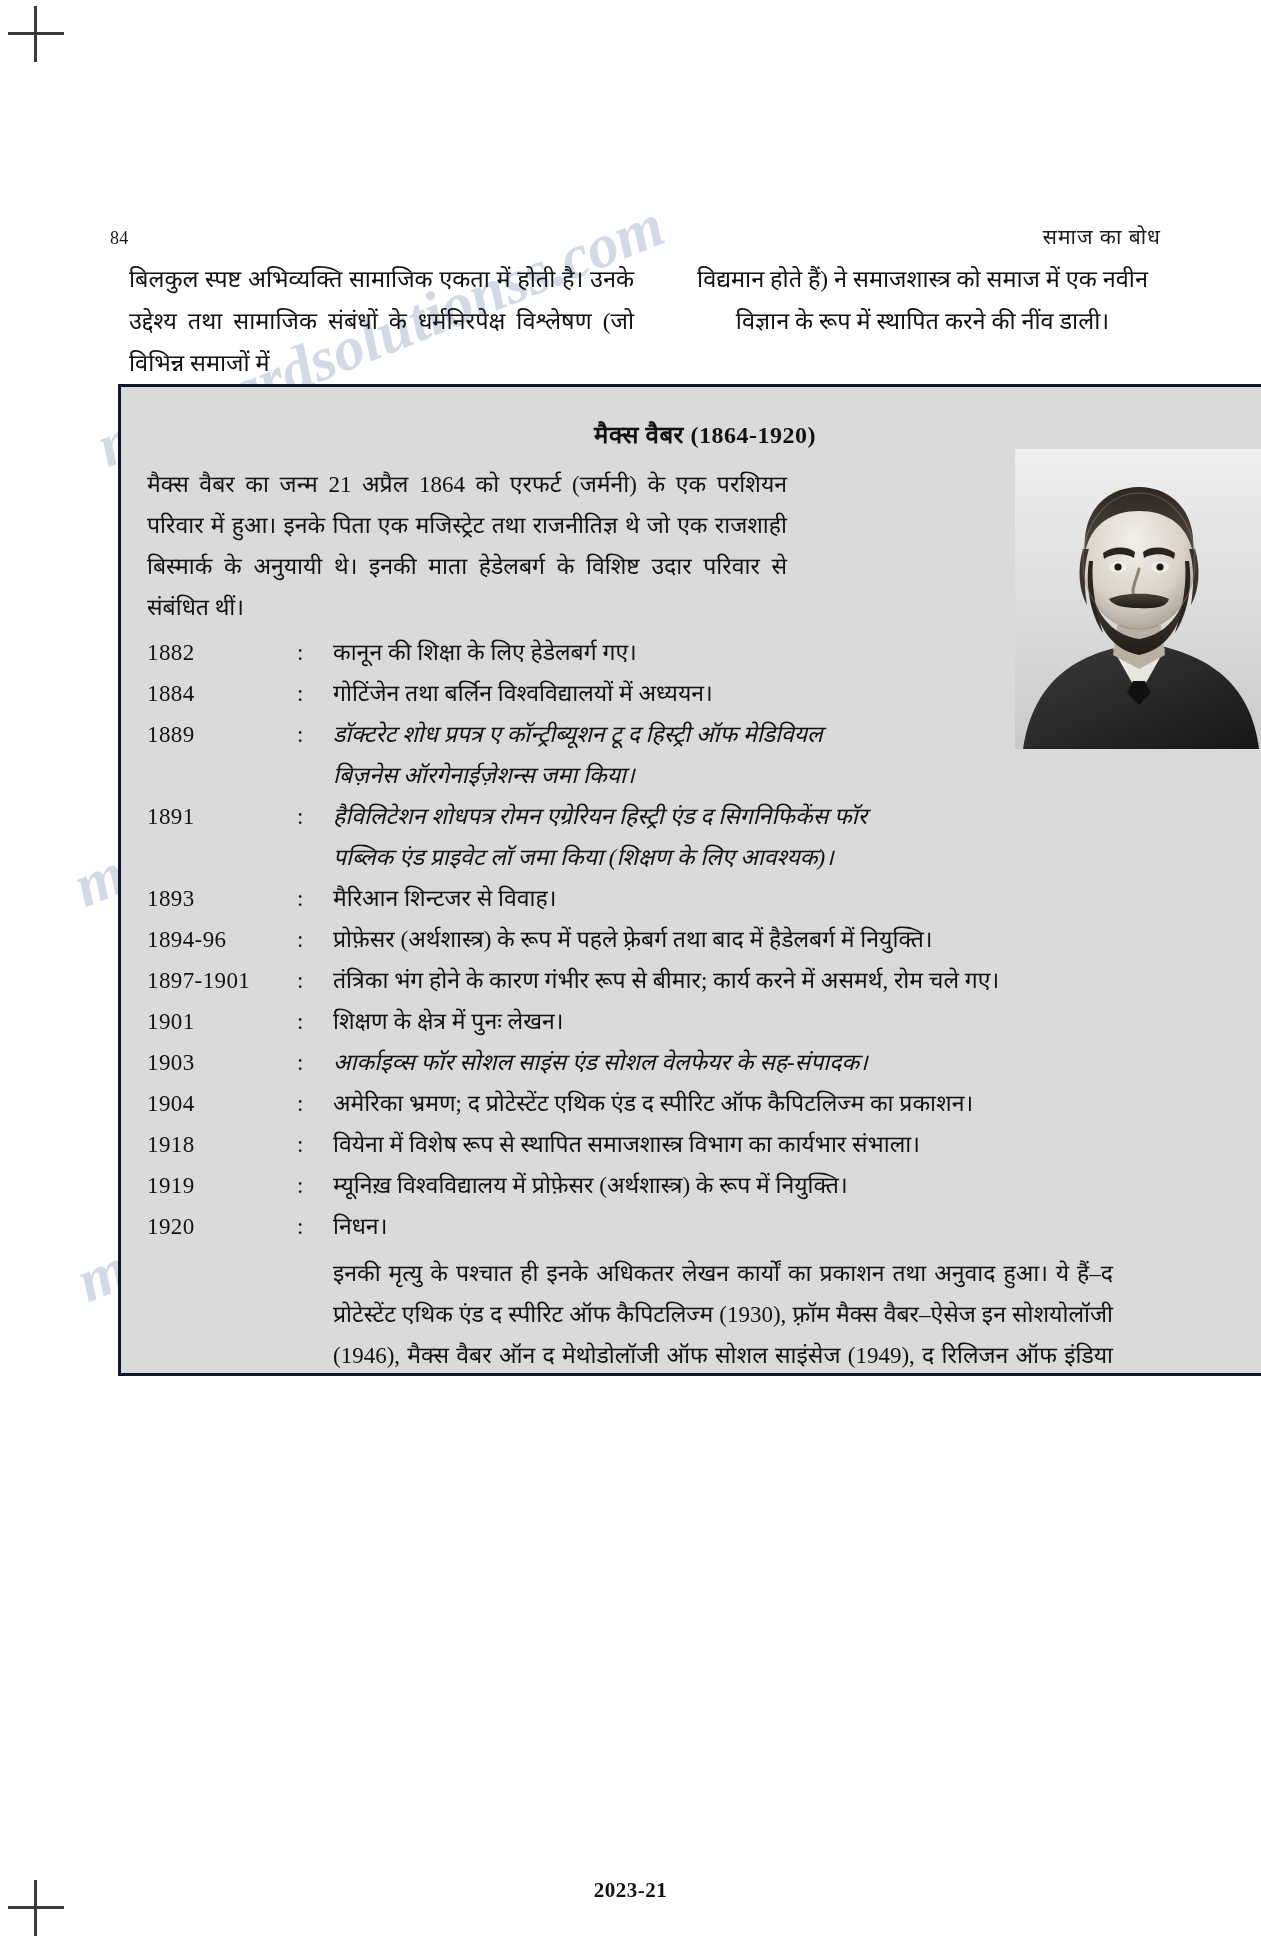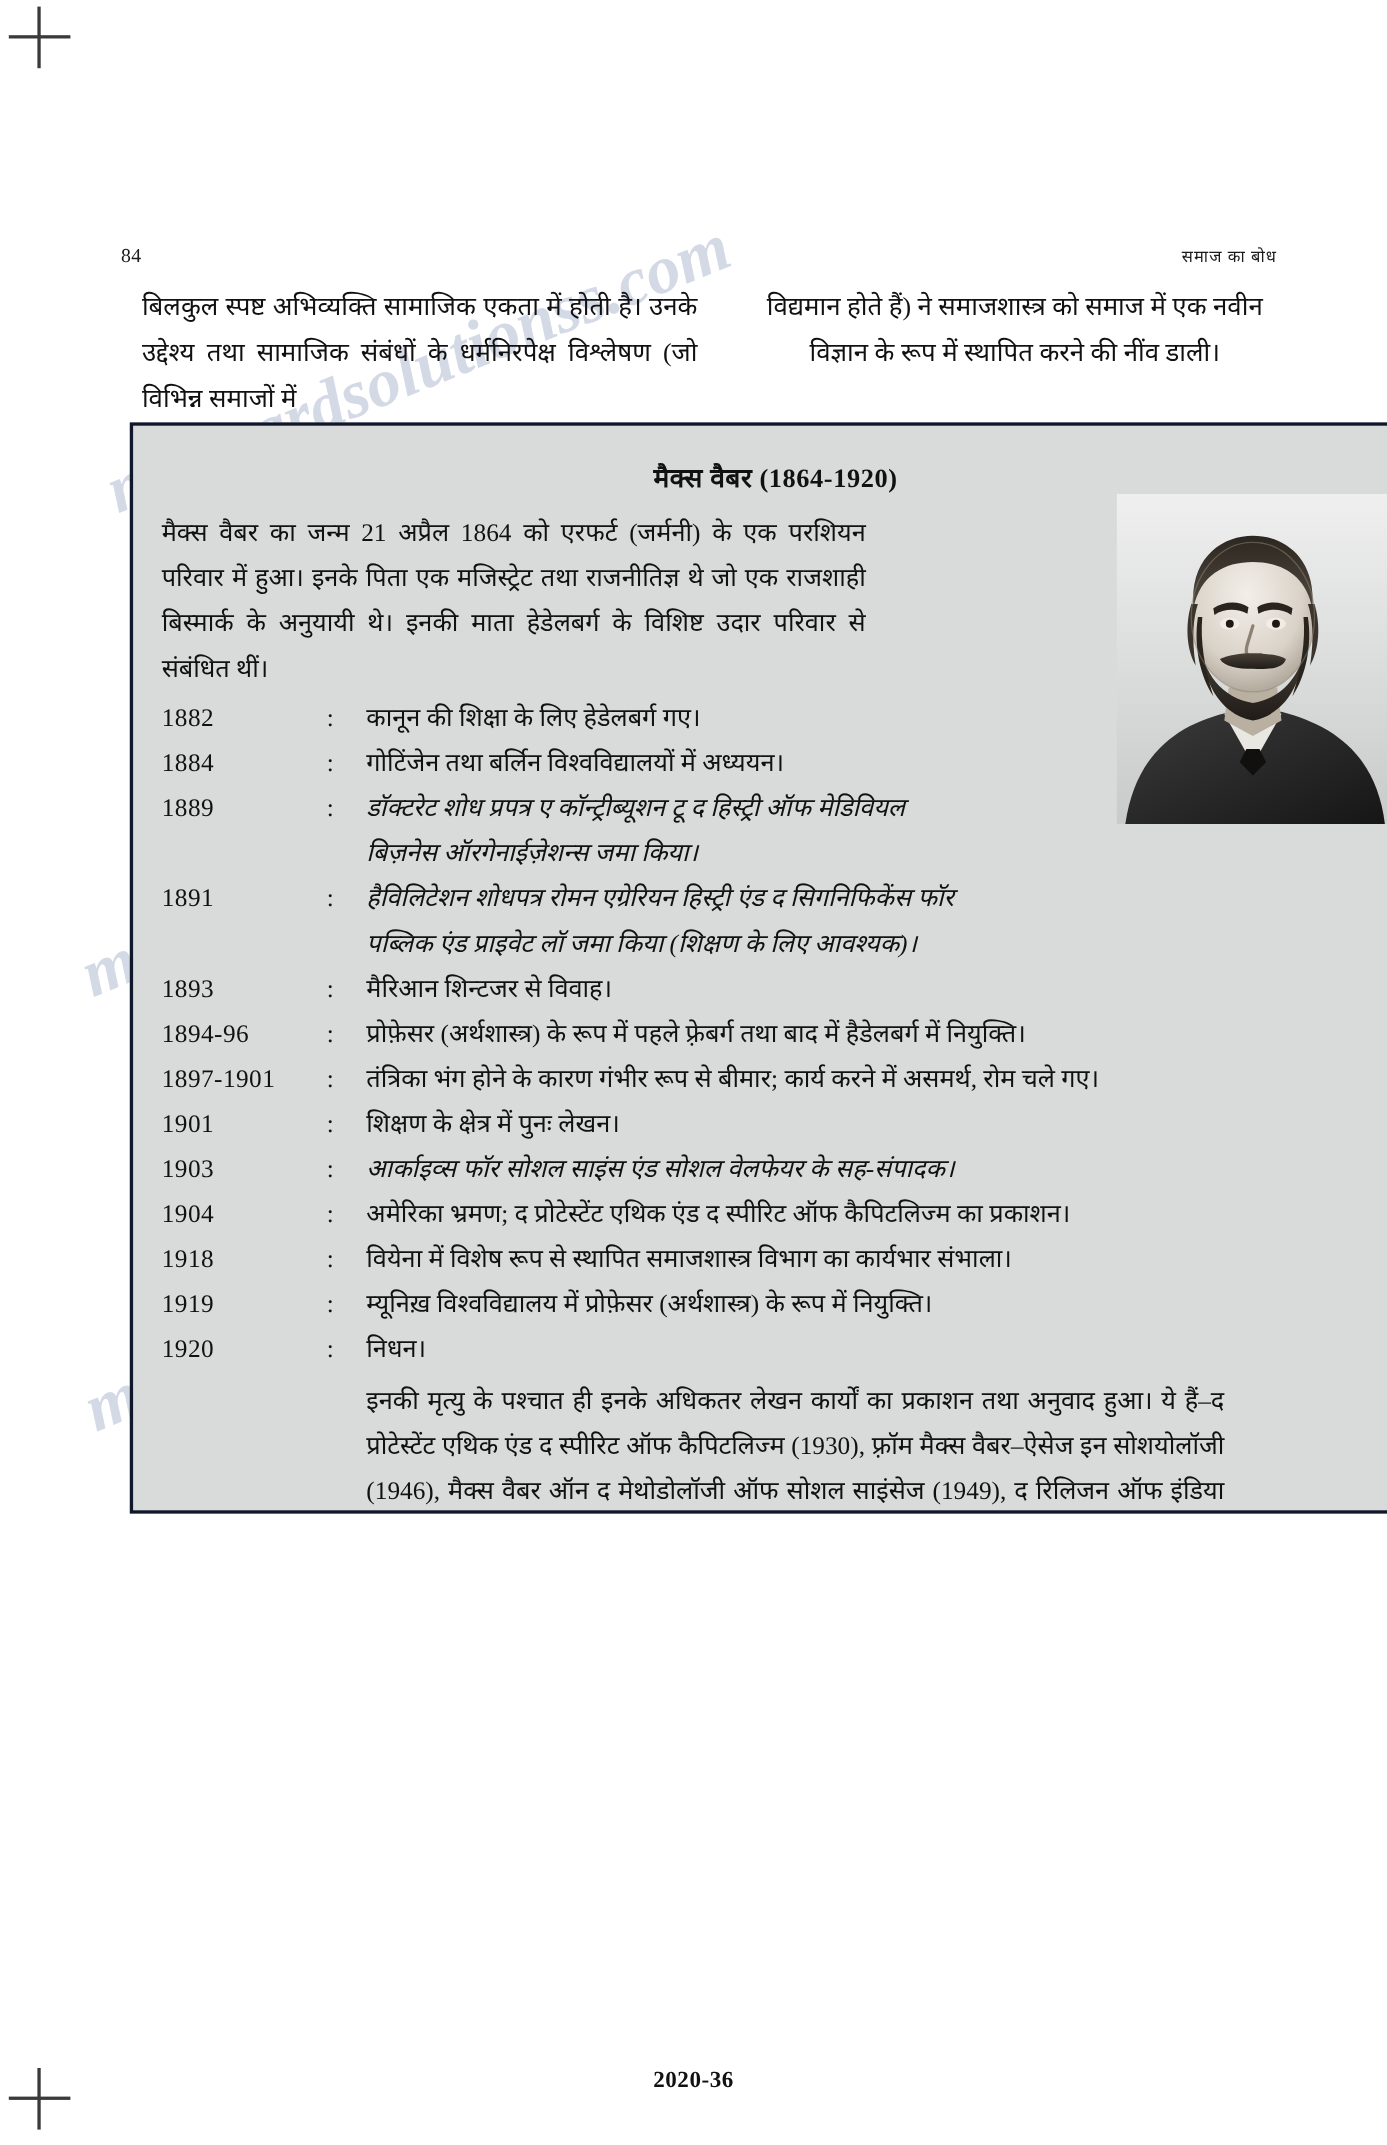--- a/index.html
+++ b/index.html
@@ -46,21 +46,21 @@
     align-items: baseline;
     font-size: 21px;
     letter-spacing: .3px;
     color: #1b1b1b;
   }
   .runhead .folio {
     font-family: "Liberation Serif", serif;
     font-size: 18px;
   }
   .runhead .title {
-    font-size: 15px;
+    font-size: 21px;
     letter-spacing: 1px;
     text-align: right;
   }
 
   
   .cols {
     position: absolute;
     left: 108px;
     top: 258px;
     width: 1046px;
@@ -369,15 +369,15 @@
           <span class="tdesc">निधन।</span>
         </div>
 
       </div>
 
       <p class="closing">इनकी मृत्यु के पश्चात ही इनके अधिकतर लेखन कार्यों का प्रकाशन तथा अनुवाद हुआ। ये हैं–द प्रोटेस्टेंट एथिक एंड द स्पीरिट ऑफ कैपिटलिज्म (1930), फ़्रॉम मैक्स वैबर–ऐसेज इन सोशयोलॉजी (1946), मैक्स वैबर ऑन द मेथोडोलॉजी ऑफ सोशल साइंसेज (1949), द रिलिजन ऑफ इंडिया (1958) तथा इकॉनामी एंड सोसायटी (3 खंड 1968)।</p>
 
     </div>
   </div>
 
-  <div class="footer">2020-36</div>
+  <div class="footer">2023-21</div>
 
 </div>
 
 </body></html>

